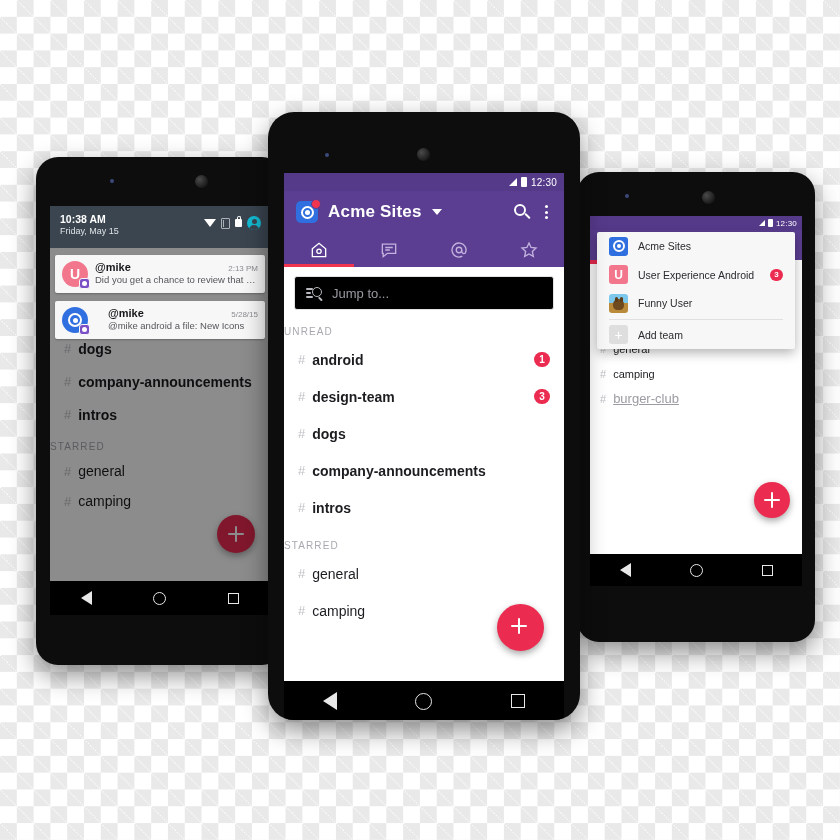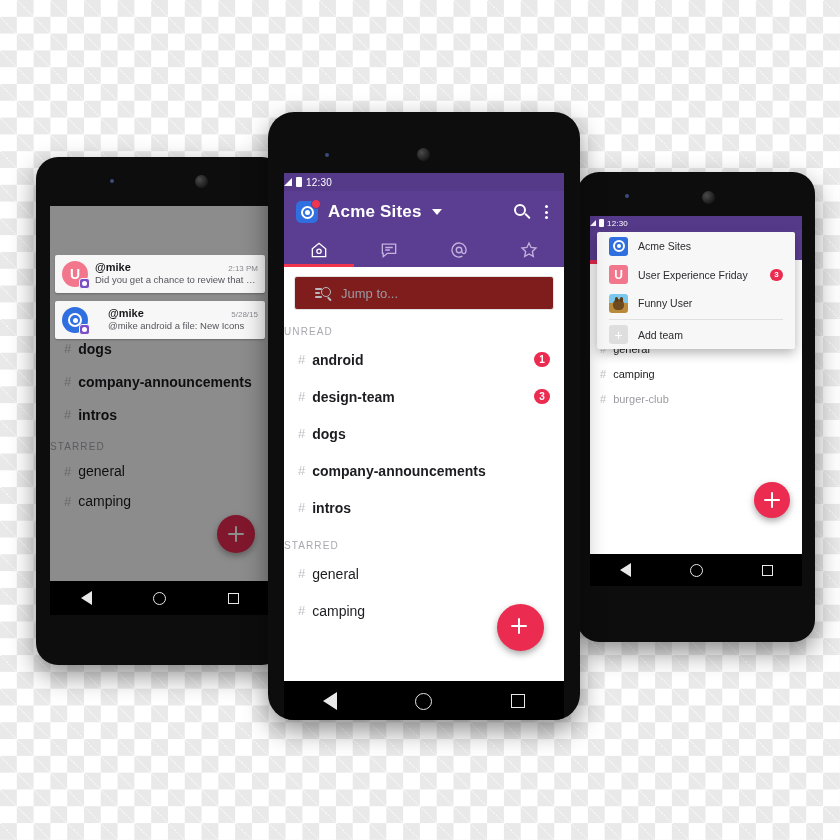--- a/index.html
+++ b/index.html
@@ -18,21 +18,21 @@
   
   .phone{position:absolute;background:#0d0d0d;border-radius:26px;
          box-shadow:0 10px 26px rgba(0,0,0,.45);overflow:hidden;}
   .phone.sm{border-radius:22px;}
   .bezel-dot{position:absolute;width:4px;height:4px;border-radius:50%;background:#3b4a7a;}
   .bezel-cam{position:absolute;width:13px;height:13px;border-radius:50%;
              background:radial-gradient(circle at 35% 35%,#4a4a4a,#1a1a1a 70%);}
   .screen{position:absolute;overflow:hidden;background:#fff;}
 
   
-  .statusbar{display:flex;align-items:center;
+  .statusbar{display:flex;align-items:center;justify-content:flex-end;
              background:#5b3e91;color:#fff;box-sizing:border-box;}
   .statusbar.sm{font-size:8px;height:14px;padding-right:5px;gap:3px;}
   .statusbar.md{font-size:10px;height:18px;padding-right:7px;gap:4px;}
   .sig{width:0;height:0;border-style:solid;}
   .sig.sm{border-width:0 0 6px 6px;border-color:transparent transparent #fff transparent;}
   .sig.md{border-width:0 0 8px 8px;border-color:transparent transparent #fff transparent;}
   .bat{background:#fff;border-radius:1px;}
   .bat.sm{width:5px;height:8px;}
   .bat.md{width:6px;height:10px;}
   .clock{letter-spacing:.2px;font-weight:400;}
@@ -61,21 +61,21 @@
 
   
   .tabs{background:#5b3e91;display:flex;height:34px;position:relative;}
   .tab{flex:1;display:flex;align-items:center;justify-content:center;position:relative;}
   .tab .underline{position:absolute;left:0;right:0;bottom:0;height:3px;background:#f2354f;}
   .gl{stroke:#fff;fill:none;stroke-width:1.6;}
   .gl.dim{stroke:#c3b2de;}
 
   
   .jump{margin:9px 10px 6px;height:34px;border:1px solid #e3e3e6;border-radius:3px;
-        display:flex;align-items:center;gap:10px;padding:0 20px;background:#7f1d1d;box-sizing:border-box;}
+        display:flex;align-items:center;gap:10px;padding:0 11px;background:#000000;box-sizing:border-box;}
   .jump .lbl{color:#9a9aa2;font-size:13px;}
   .ic-filtersearch{width:16px;height:14px;position:relative;flex:none;}
   .ic-filtersearch .ln{position:absolute;left:0;height:1.6px;background:#b9b9bf;border-radius:1px;}
   .ic-filtersearch .ln:nth-child(1){top:2px;width:7px;}
   .ic-filtersearch .ln:nth-child(2){top:6px;width:5px;}
   .ic-filtersearch .ln:nth-child(3){top:10px;width:7px;}
   .ic-filtersearch .circ{position:absolute;right:0;top:1px;width:10px;height:10px;border-radius:50%;
                          border:1.6px solid #b9b9bf;box-sizing:border-box;}
   .ic-filtersearch .hnd{position:absolute;right:-1px;bottom:0px;width:5px;height:1.6px;
                         background:#b9b9bf;transform:rotate(45deg);border-radius:1px;}
@@ -192,20 +192,32 @@
           <span class="hash">#</span>
           <span class="cname">camping</span>
         </div>
         <div class="fab" style="right:15px;bottom:28px;width:38px;height:38px;">
           <span class="plus"></span>
         </div>
       </div>
 
       <div class="dimlayer" style="top:0;bottom:0;"></div>
 
+      <div class="shade-hdr" style="position:absolute;left:0;right:0;top:0;height:42px;">
+        <div>
+          <div class="t">10:38 AM</div>
+          <div class="d">Friday, May 15</div>
+        </div>
+        <div class="shade-icons">
+          <span class="ic-wifi"></span>
+          <span class="ic-rot"></span>
+          <span class="ic-lock"></span>
+          <span class="ic-user"></span>
+        </div>
+      </div>
 
       <div class="notif" style="position:absolute;left:0;right:0;top:45px;">
         <div class="nav-av">
           <div class="base" style="background:#f2768c;">U</div>
           <div class="sub">
               <i></i>
             </div>
         </div>
         <div class="nbody">
           <div class="nrow1">
@@ -271,39 +283,39 @@
         <div class="chan" style="height:25px;padding:0 10px;">
           <span class="hash" style="font-size:11px;">#</span>
           <span class="cname" style="font-size:11px;">general</span>
         </div>
         <div class="chan" style="height:25px;padding:0 10px;">
           <span class="hash" style="font-size:11px;">#</span>
           <span class="cname" style="font-size:11px;">camping</span>
         </div>
         <div class="chan" style="height:25px;padding:0 10px;">
           <span class="hash" style="font-size:11px;">#</span>
-          <span class="cname mut" style="font-size:11px;">burger-club</span>
+          <span class="cname mut" style="font-size:13px;text-decoration:underline;">burger-club</span>
         </div>
         <div class="fab" style="right:12px;bottom:36px;width:36px;height:36px;">
           <span class="plus"></span>
         </div>
       </div>
 
       <div class="dropdown" style="left:7px;top:16px;width:198px;">
         <div class="team">
           <span class="tav" style="background:#2f6fe0;">
             <span style="width:12px;height:12px;border-radius:50%;border:2.2px solid #fff;display:flex;align-items:center;justify-content:center;box-sizing:border-box;">
               <i style="width:4px;height:4px;border-radius:50%;background:#fff;display:block;"></i>
             </span>
           </span>
           <span class="tname">Acme Sites</span>
         </div>
         <div class="team">
           <span class="tav" style="background:#f2768c;color:#fff;font-size:12px;font-weight:700;">U</span>
-          <span class="tname">User Experience Friday</span>
+          <span class="tname">User Experience Android</span>
           <span class="tbadge">3</span>
         </div>
         <div class="team">
           <span class="tav" style="background:linear-gradient(#7cc8ec 0 45%,#b98a3a 45% 100%);position:relative;">
             <i style="position:absolute;left:4px;top:5px;width:11px;height:11px;border-radius:50% 50% 40% 40%;background:#6e4a1e;"></i>
             <i style="position:absolute;left:6px;top:3px;width:3px;height:5px;border-radius:2px;background:#5c3d18;"></i>
             <i style="position:absolute;left:11px;top:3px;width:3px;height:5px;border-radius:2px;background:#5c3d18;"></i>
           </span>
           <span class="tname">Funny User</span>
         </div>

